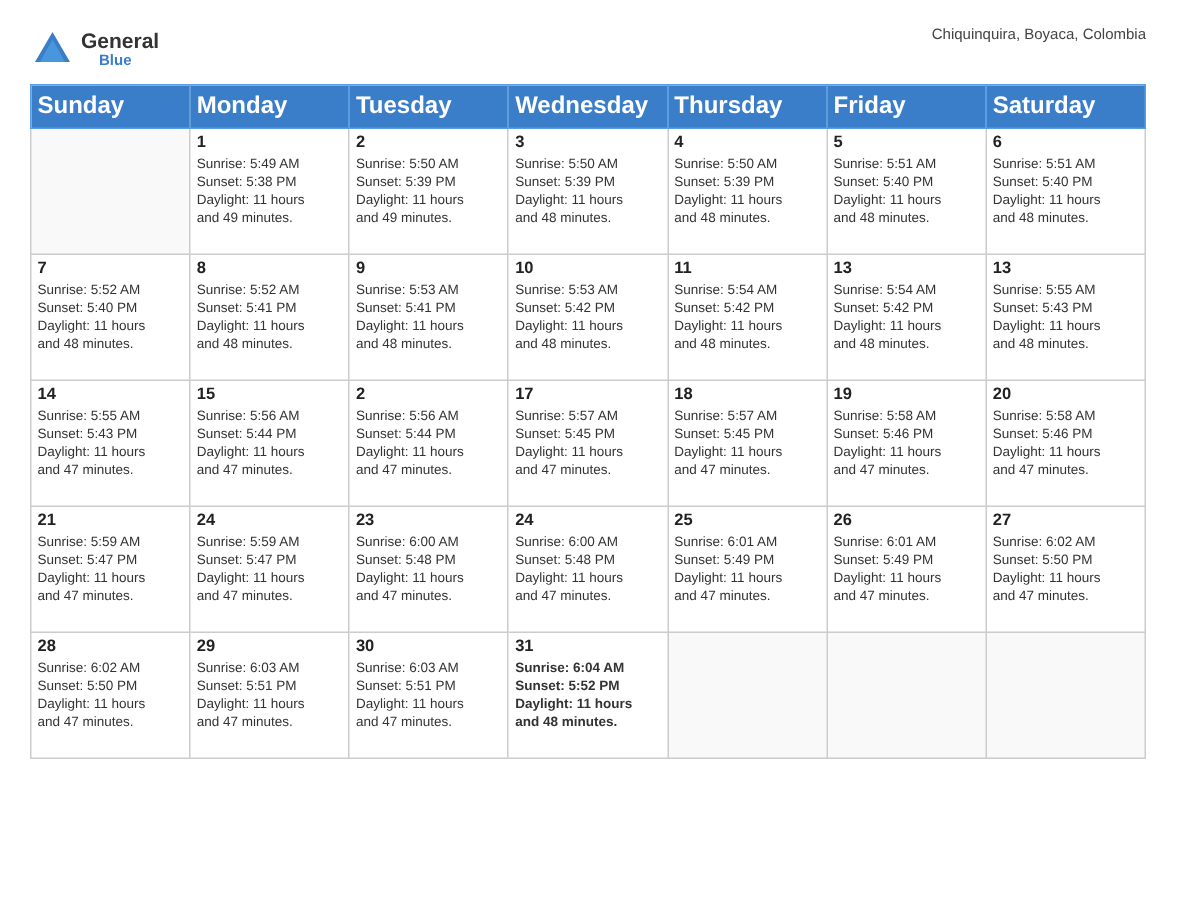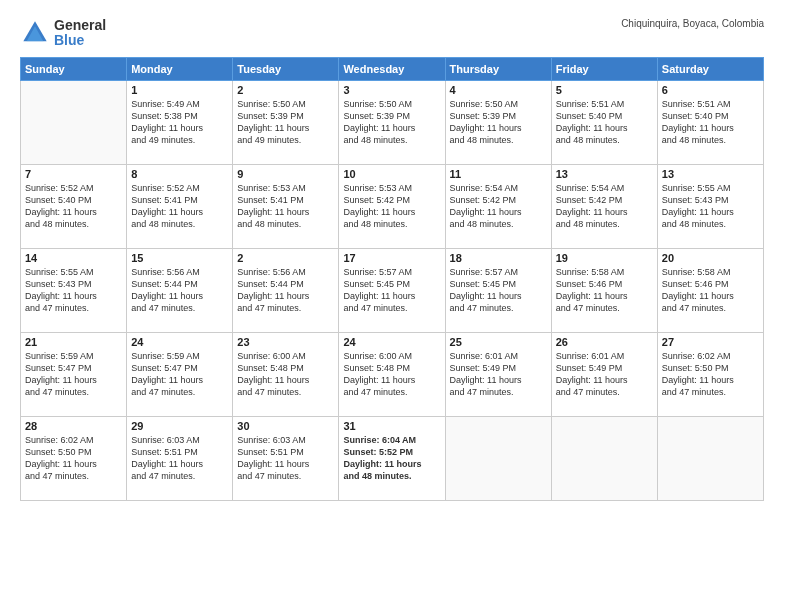--- a/index.html
+++ b/index.html
@@ -31,23 +31,24 @@
       display: flex;
       flex-direction: column;
       line-height: 1.1;
     }
     .logo-general {
       font-size: 14px;
       font-weight: bold;
       color: #333;
     }
     .logo-blue {
-      font-size: 14px;
+      font-size: 10px;
       font-weight: bold;
       color: #3a7dc9;
+      margin-left: 12px;
     }
     .logo-icon {
       width: 30px;
       height: 30px;
     }
     .title-block {
       text-align: right;
     }
     .month-title {
       font-size: 32px;
@@ -59,21 +60,21 @@
       color: #444;
     }
     .calendar {
       width: 100%;
       border-collapse: collapse;
       table-layout: fixed;
     }
     .calendar th {
       background: #3a7dc9;
       color: #fff;
-      font-size: 11px;
+      font-size: 16px;
       font-weight: bold;
       padding: 5px 4px;
       text-align: left;
       border: 1px solid #5a9de0;
     }
     .calendar td {
       border: 1px solid #ccc;
       vertical-align: top;
       padding: 3px 4px;
       font-size: 9.5px;

